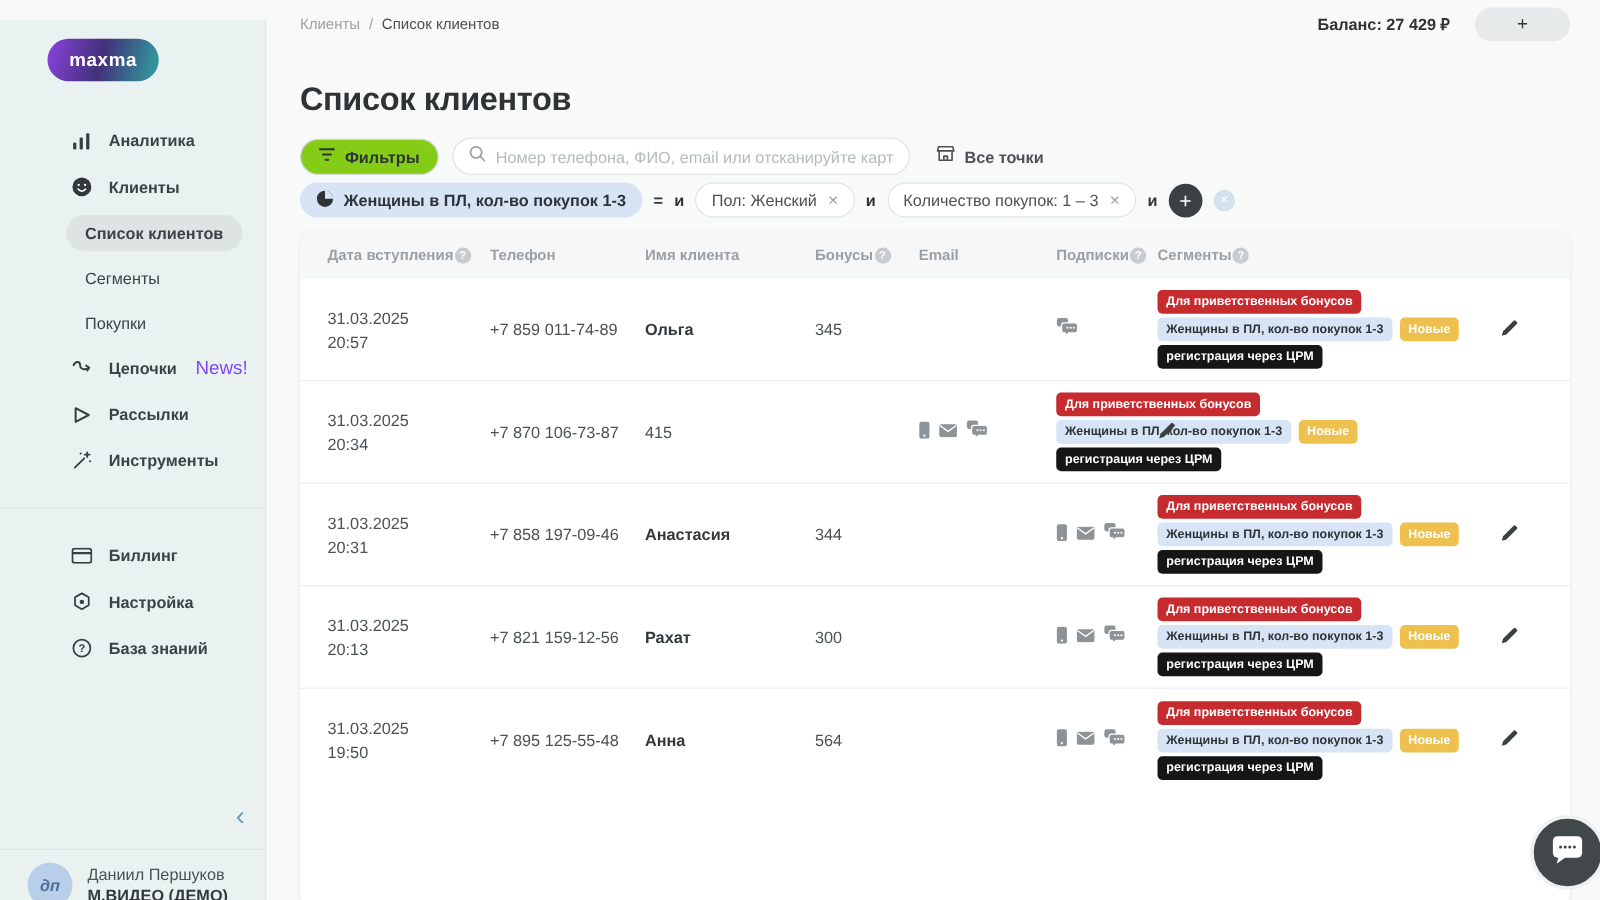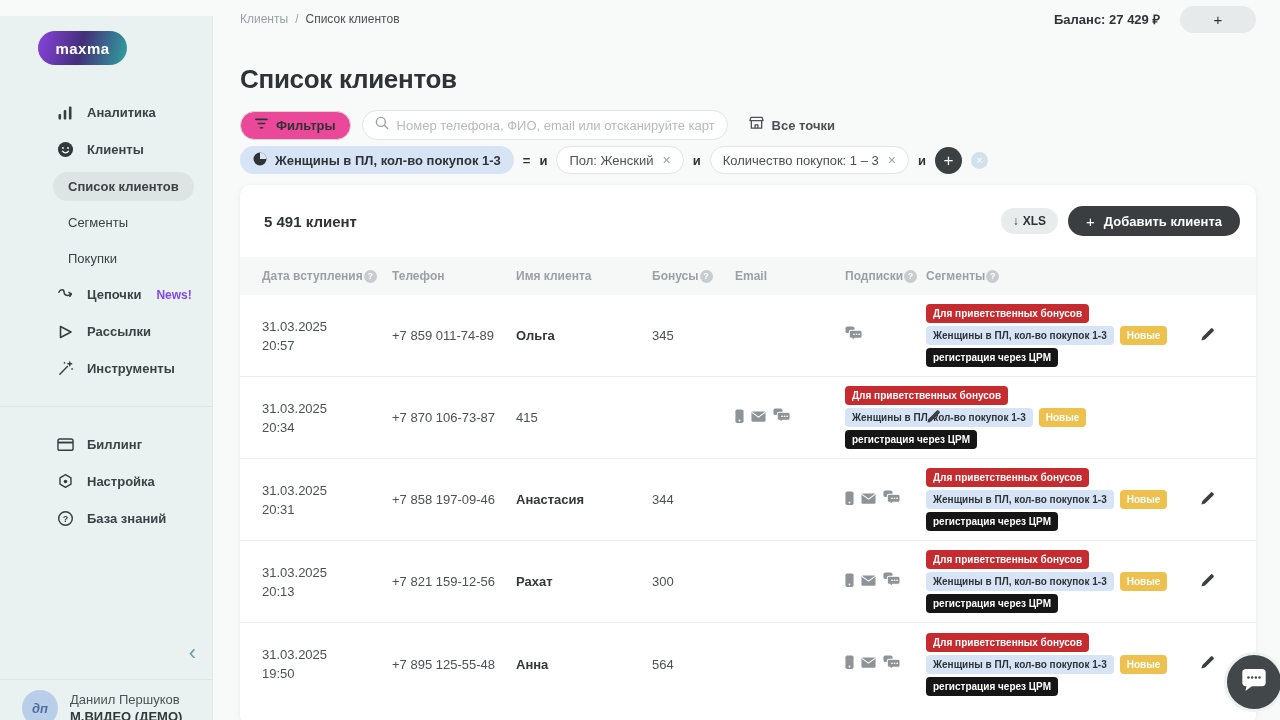--- a/index.html
+++ b/index.html
@@ -12,21 +12,21 @@
   .logo { position:absolute; left:38px; top:15px; width:89px; height:34px; border-radius:17px;
           background:linear-gradient(105deg,#8a43e0 0%,#43307a 48%,#2fa3a0 100%);
           color:#fff; font-weight:bold; font-size:15px; letter-spacing:.5px;
           display:flex; align-items:center; justify-content:center; border:none; }
   .nav { position:absolute; top:78px; left:0; right:0; }
   .nav-item { display:flex; align-items:center; gap:13px; padding-left:56px; height:37px;
               font-size:13px; font-weight:600; color:#3c4245; cursor:pointer; }
   .nav-item .ic { width:18px; display:flex; justify-content:center; }
   .sub-item { display:flex; align-items:center; padding-left:68px; height:36px; font-size:13px; color:#3c4245; cursor:pointer; }
   .sub-item.active span { background:#dde4e3; border-radius:15px; padding:7px 15px; margin-left:-15px; font-weight:600; }
-  .news-badge { color:#8247f5; font-size:12px; font-weight:bold; margin-left:2px; }
+  .news-badge { color:#8247f5; font-size:15px; font-weight:normal; margin-left:2px; }
   .sb-divider { position:absolute; left:0; right:0; height:1px; background:#dbe5e3; }
   .nav-bottom { position:absolute; top:410px; left:0; right:0; }
   .collapse-btn { position:absolute; right:16px; top:626px; background:none; border:none; font-size:22px; color:#6e9ab0; line-height:1; }
   .collapse-btn::before { content:"\2039"; }
   .user-block { position:absolute; left:22px; top:674px; display:flex; align-items:center; gap:12px; cursor:pointer; }
   .avatar { width:36px; height:36px; border-radius:50%; background:#b9cfe9; color:#4f6f9d;
             font-size:13px; font-weight:bold; font-style:italic; display:flex; align-items:center; justify-content:center; }
   .user-name { font-size:13px; color:#4b5154; line-height:17px; }
   .user-company { font-size:13px; font-weight:bold; color:#33383b; line-height:17px; }
 
@@ -36,21 +36,21 @@
   .breadcrumb { font-size:12px; color:#9aa1a4; display:flex; gap:7px; }
   .breadcrumb .current { color:#4b5154; }
   .topbar-right { display:flex; align-items:center; gap:20px; }
   .balance { font-size:13px; font-weight:bold; color:#2e3336; }
   .topup-btn { width:76px; height:27px; border-radius:14px; background:#e7eaea; border:none; font-size:15px; color:#2e3336; }
   .topup-btn::before { content:"+"; }
 
   .page-title { font-size:26px; font-weight:bold; color:#2e3336; margin:24px 0 14px; line-height:34px; letter-spacing:-.3px; }
 
   .filter-row { display:flex; align-items:center; height:30px; margin-bottom:6px; }
-  .filters-btn { display:flex; align-items:center; gap:8px; height:29px; padding:0 14px; background:#ec4899;
+  .filters-btn { display:flex; align-items:center; gap:8px; height:29px; padding:0 14px; background:#84cc16;
                  border:1px solid #d2d7d7; border-radius:15px; font-weight:bold; font-size:13px; color:#2e3336; }
   .search-box { display:flex; align-items:center; gap:8px; width:366px; height:30px; background:#fff;
                 border:1px solid #e2e5e5; border-radius:15px; padding:0 12px; margin-left:11px; }
   .search-box input { border:none; outline:none; flex:1; font-size:13px; color:#4b5154; background:transparent; }
   .search-box input::placeholder { color:#b5babd; }
   .points { display:flex; align-items:center; gap:8px; font-size:13px; font-weight:600; color:#4b5154; margin-left:21px; cursor:pointer; }
 
   .chips-row { display:flex; align-items:center; gap:9px; height:28px; margin-bottom:11px; }
   .chip-seg { display:flex; align-items:center; gap:8px; background:#d7e4f6; height:28px; border-radius:14px;
               padding:0 13px; font-size:13px; font-weight:600; color:#2e3336; cursor:pointer; white-space:nowrap; }
@@ -279,33 +279,20 @@
     <div class="cond-chip">
       <span>Количество покупок: 1 – 3</span>
       <span class="cond-x"></span>
     </div>
     <span class="and">и</span>
     <button class="add-cond-btn"></button>
     <button class="clear-all-btn"></button>
   </div>
 
   <section class="card">
-    <div class="card-header">
-      <span class="client-count">5 491 клиент</span>
-      <div class="card-actions">
-        <button class="xls-btn">
-          <span class="down-ic"></span>
-          <span>XLS</span>
-        </button>
-        <button class="add-client-btn">
-          <span class="plus-ic"></span>
-          <span>Добавить клиента</span>
-        </button>
-      </div>
-    </div>
 
     <div class="tgrid thead">
       <div class="th">
         <span>Дата вступления</span>
           <span class="help-ic"></span>
       </div>
       <div class="th">
           <span>Телефон</span>
         </div>
       <div class="th">

